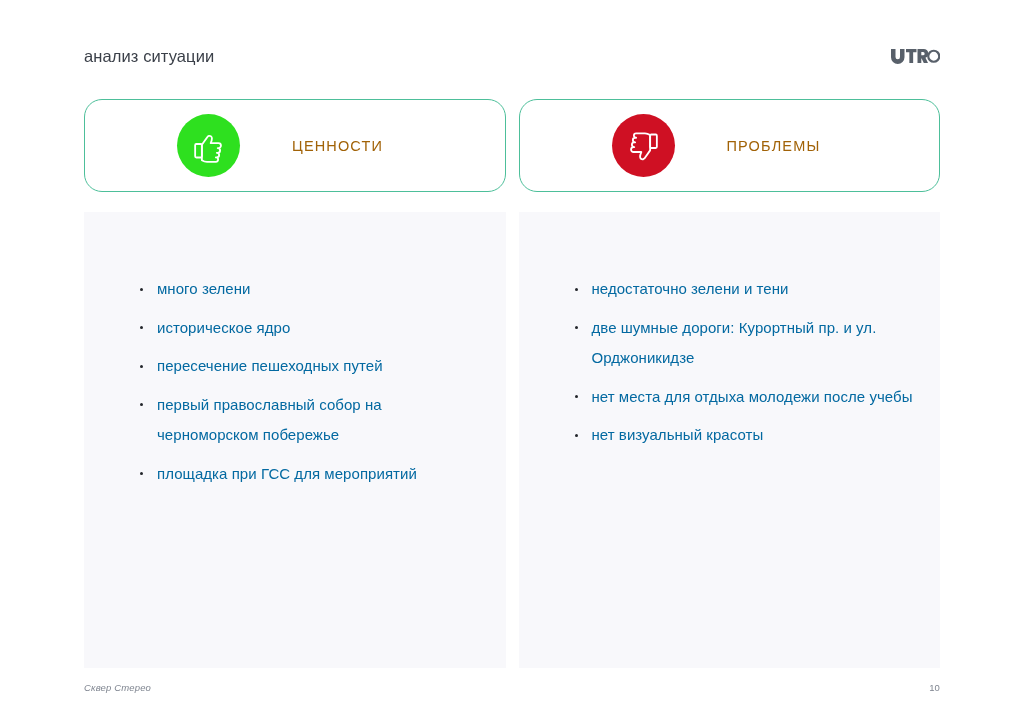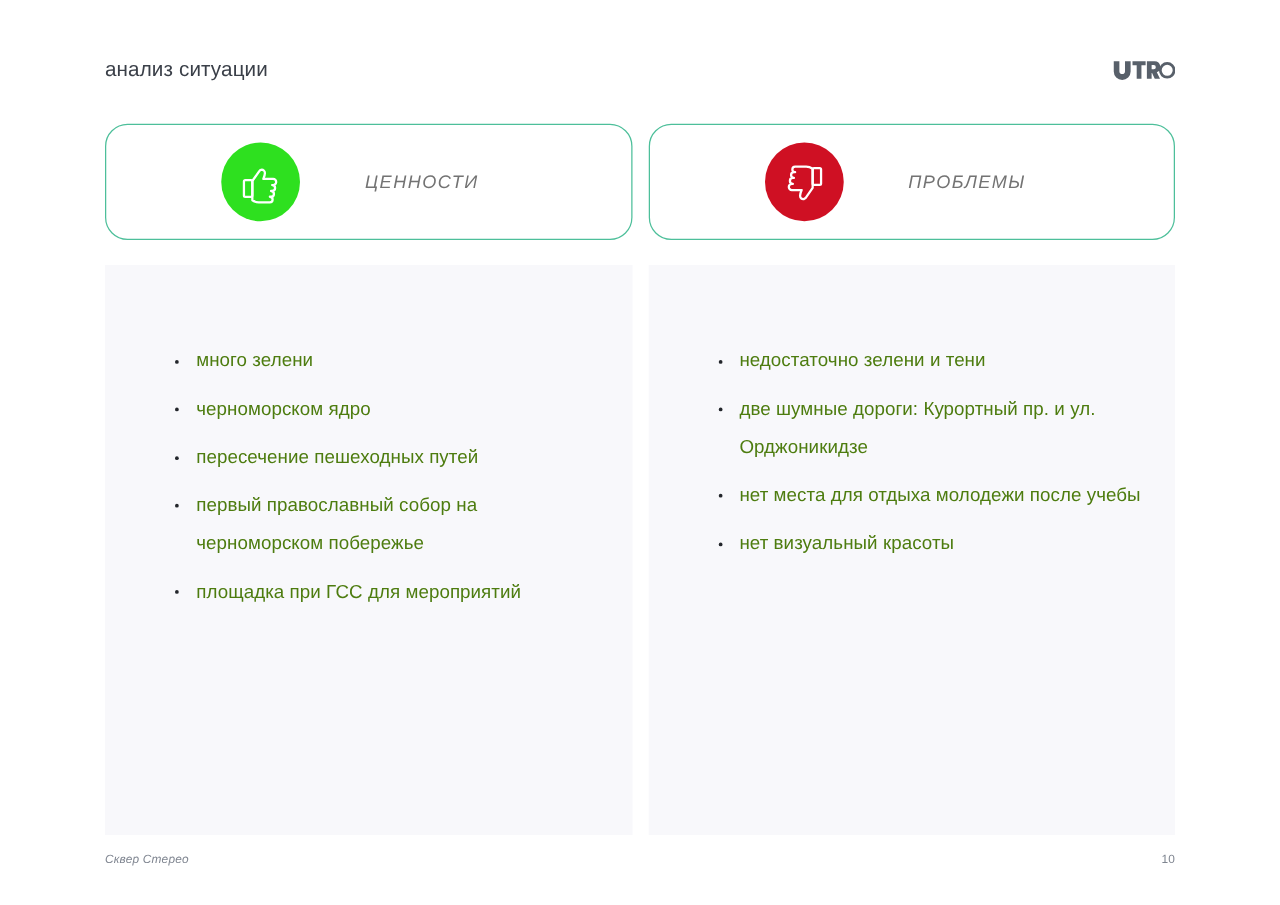--- a/index.html
+++ b/index.html
@@ -85,24 +85,23 @@
     justify-content: center;
   }
   .badge.good { background: #2ee01f; }
   .badge.bad  { background: #cf1023; }
   .badge svg { display: block; }
 
   .head-card .card-label {
     margin-left: 52px;
     font-size: 14.5px;
     letter-spacing: 1.15px;
-    color: #737373;
+    color: #a16207;
     text-transform: uppercase;
     white-space: nowrap;
-    font-style: italic;
   }
 
   
   .panel-row {
     position: absolute;
     left: 84px;
     right: 84px;
     top: 212px;
     height: 456px;
     display: flex;
@@ -119,21 +118,21 @@
     list-style: none;
     margin: 0;
     padding: 0;
   }
   ul.bullets li {
     position: relative;
     padding-left: 21px;
     margin: 0 0 8px 0;
     font-size: 15px;
     line-height: 30.5px;
-    color: #4d7c0f;
+    color: #0369a1;
     letter-spacing: 0.05px;
   }
   ul.bullets li::before {
     content: "";
     position: absolute;
     left: 4px;
     top: 13.5px;
     width: 3.4px;
     height: 3.4px;
     border-radius: 50%;
@@ -220,21 +219,21 @@
       </div>
       <div class="card-label">ПРОБЛЕМЫ</div>
     </div>
   </div>
 
   <div class="panel-row">
 
     <div class="panel">
       <ul class="bullets">
         <li>много зелени</li>
-        <li>черноморском ядро</li>
+        <li>историческое ядро</li>
         <li>пересечение пешеходных путей</li>
         <li>первый православный собор на черноморском побережье</li>
         <li>площадка при ГСС для мероприятий</li>
       </ul>
     </div>
 
     <div class="panel">
       <ul class="bullets">
         <li>недостаточно зелени и тени</li>
         <li>две шумные дороги: Курортный пр. и ул. Орджоникидзе</li>

